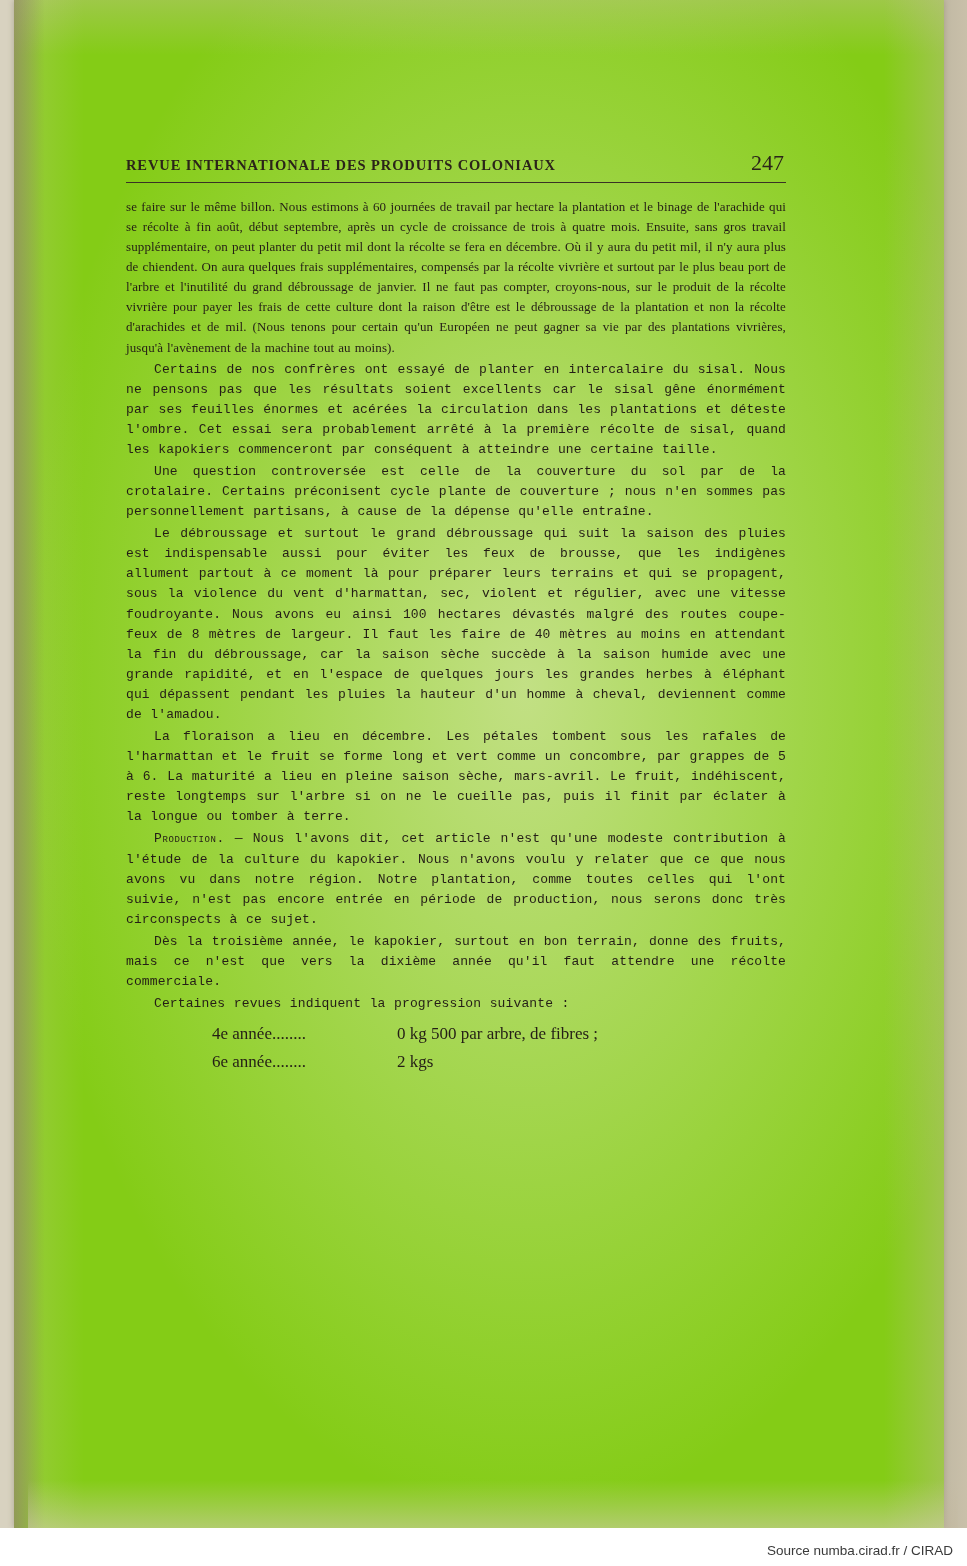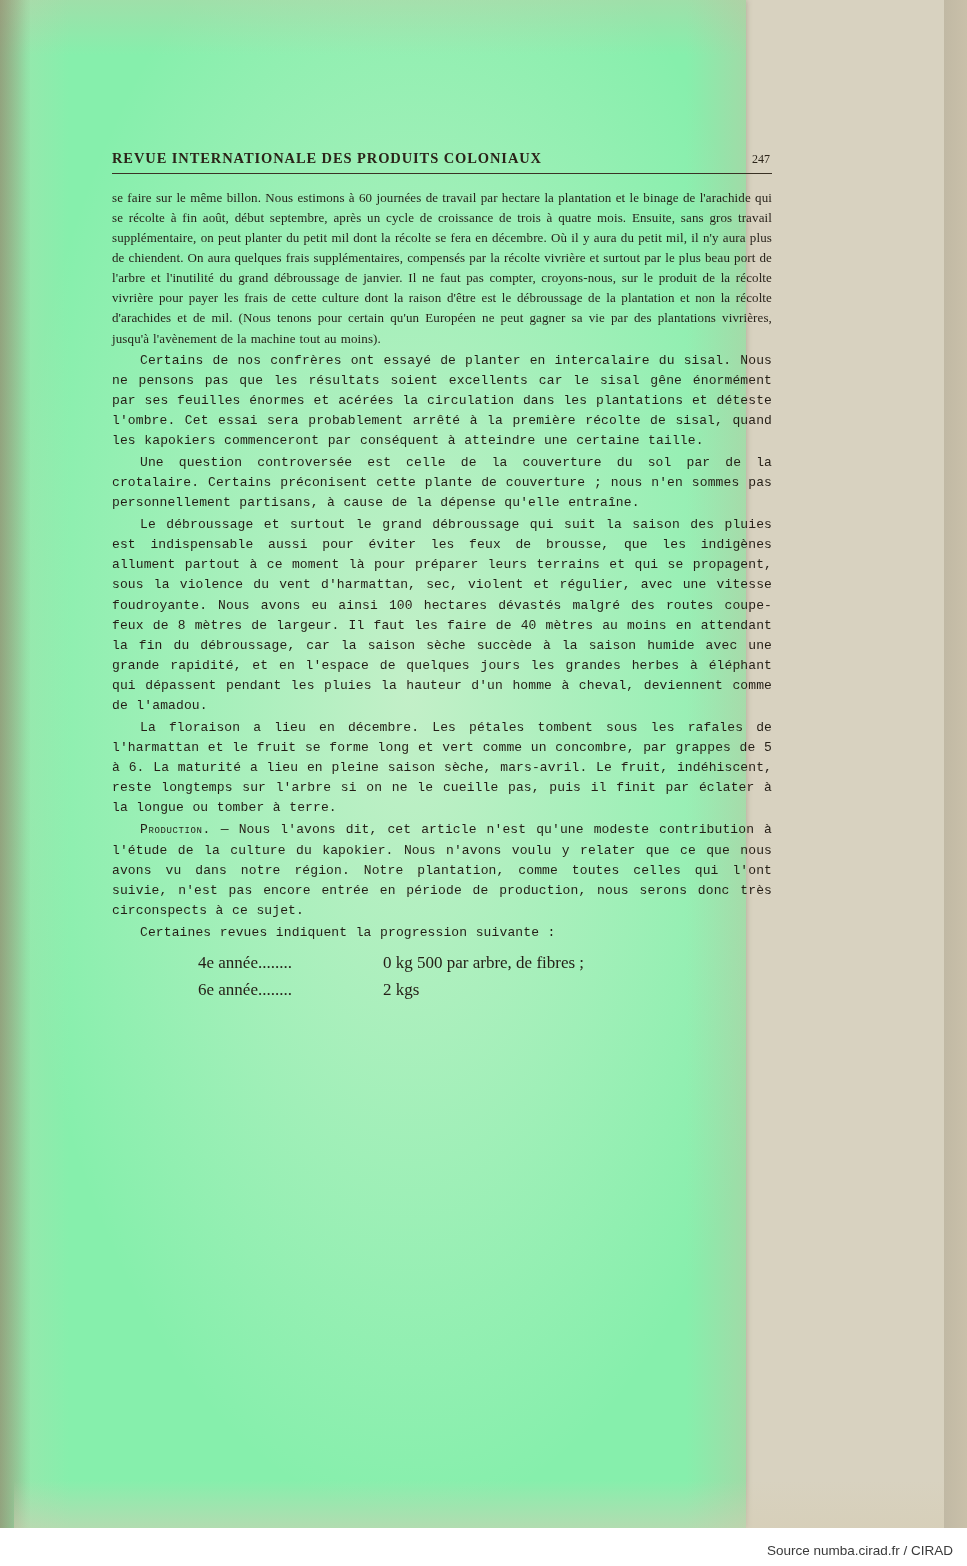--- a/index.html
+++ b/index.html
@@ -9,25 +9,25 @@
   body {
     width: 967px;
     height: 1566px;
     background: #d8d2c0;
     font-family: "Liberation Serif", serif;
     overflow: hidden;
     position: relative;
   }
   .page-sheet {
     position: absolute;
-    left: 0;
+    left: 14px;
     top: 0px;
-    width: 746px;
+    width: 930px;
     height: 1528px;
-    background: #86efac;
+    background: #84cc16;
     box-shadow: 0 0 6px rgba(90,80,60,0.35);
   }
   
   .page-sheet::before {
     content: "";
     position: absolute;
     inset: 0;
     background:
       linear-gradient(90deg, rgba(190,178,150,0.55) 0px, rgba(214,203,175,0.18) 26px, rgba(239,232,212,0) 70px),
       linear-gradient(270deg, rgba(200,188,160,0.40) 0px, rgba(239,232,212,0) 60px),
@@ -67,21 +67,21 @@
   .running-head {
     font-size: 14.5px;
     letter-spacing: 0.9px;
     color: #2b2419;
     font-variant: small-caps;
     text-transform: uppercase;
     font-weight: 600;
     white-space: nowrap;
   }
   .folio {
-    font-size: 12px;
+    font-size: 22px;
     color: #2b2419;
     padding-right: 2px;
   }
   .rule {
     border-top: 1.6px solid #3a3225;
     margin: 2px 0 14px 0;
     width: 100%;
   }
   .para {
     font-size: 13px;
@@ -154,26 +154,27 @@
   <div class="content">
 
     <div class="header-row">
       <div class="running-head">Revue Internationale des Produits Coloniaux</div>
       <div class="folio">247</div>
     </div>
     <div class="rule"></div>
 
     <p class="para">se faire sur le même billon. Nous estimons à 60 journées de travail par hectare la plantation et le binage de l'arachide qui se récolte à fin août, début septembre, après un cycle de croissance de trois à quatre mois.   Ensuite, sans gros travail supplémentaire, on peut planter du petit mil dont la récolte se fera en décembre. Où il y aura du petit mil, il n'y aura plus de chiendent. On aura quelques frais supplémentaires, compensés par la récolte vivrière et surtout par le plus beau port de l'arbre et l'inutilité du grand débroussage de janvier. Il ne faut pas compter, croyons-nous, sur le produit de la récolte vivrière pour payer les frais de cette culture dont la raison d'être est le débroussage de la plantation et non la récolte d'arachides et de mil. (Nous tenons pour certain qu'un Européen ne peut gagner sa vie par des plantations vivrières, jusqu'à l'avènement de la machine tout au moins).</p>
     <p class="para indent">Certains de nos confrères ont essayé de planter en intercalaire du sisal. Nous ne pensons pas que les résultats soient excellents car le sisal gêne énormément par ses feuilles énormes et acérées la circulation dans les plantations et déteste l'ombre. Cet essai sera probablement arrêté à la première récolte de sisal, quand les kapokiers commenceront par conséquent à atteindre une certaine taille.</p>
-    <p class="para indent">Une question controversée est celle de la couverture du sol par de la crotalaire. Certains préconisent cette plante de couverture  ; nous n'en sommes pas personnellement partisans, à cause de la dépense qu'elle entraîne.</p>
+    <p class="para indent">Une question controversée est celle de la couverture du sol par de la crotalaire. Certains préconisent cycle plante de couverture  ; nous n'en sommes pas personnellement partisans, à cause de la dépense qu'elle entraîne.</p>
     <p class="para indent">Le débroussage et surtout le grand débroussage qui suit la saison des pluies est indispensable aussi pour éviter les feux de brousse, que les indigènes allument partout à ce moment là pour préparer leurs terrains et qui se propagent, sous la violence du vent d'harmattan, sec, violent et régulier, avec une vitesse foudroyante. Nous avons eu ainsi 100 hectares dévastés malgré des routes coupe-feux de 8 mètres de largeur. Il faut les faire de 40 mètres au moins en attendant la fin du débroussage, car la saison sèche succède à la saison humide avec une grande rapidité, et en l'espace de quelques jours les grandes herbes à éléphant qui dépassent pendant les pluies la hauteur d'un  homme  à  cheval, deviennent comme de l'amadou.</p>
     <p class="para indent">La floraison a lieu en décembre.  Les pétales tombent sous les rafales de l'harmattan et le fruit se forme long et vert comme un concombre, par grappes de 5 à 6. La maturité a lieu en pleine saison sèche, mars-avril. Le fruit, indéhiscent, reste longtemps sur l'arbre si on ne le cueille pas, puis il finit par éclater à la longue ou tomber à terre.</p>
 
     <p class="para indent"><span class="smallcaps">Production.</span><span> — Nous l'avons dit, cet article n'est qu'une modeste contribution à l'étude de la culture du kapokier. Nous n'avons voulu y relater que ce que nous avons vu dans notre région. Notre plantation, comme toutes celles qui l'ont suivie, n'est pas encore entrée en période de production, nous serons donc très circonspects à ce sujet.</span></p>
 
+    <p class="para indent">Dès la troisième année, le kapokier, surtout en bon terrain, donne des fruits, mais ce n'est que vers la dixième année qu'il faut attendre une récolte commerciale.</p>
     <p class="para indent">Certaines revues indiquent la progression suivante :</p>
 
     <div class="table-block">
       <div class="trow">
         <div class="tcol-year">4e année........</div>
         <div class="tcol-val">0 kg 500 par arbre, de fibres ;</div>
       </div>
       <div class="trow">
         <div class="tcol-year">6e année........</div>
         <div class="tcol-val">2 kgs</div>

